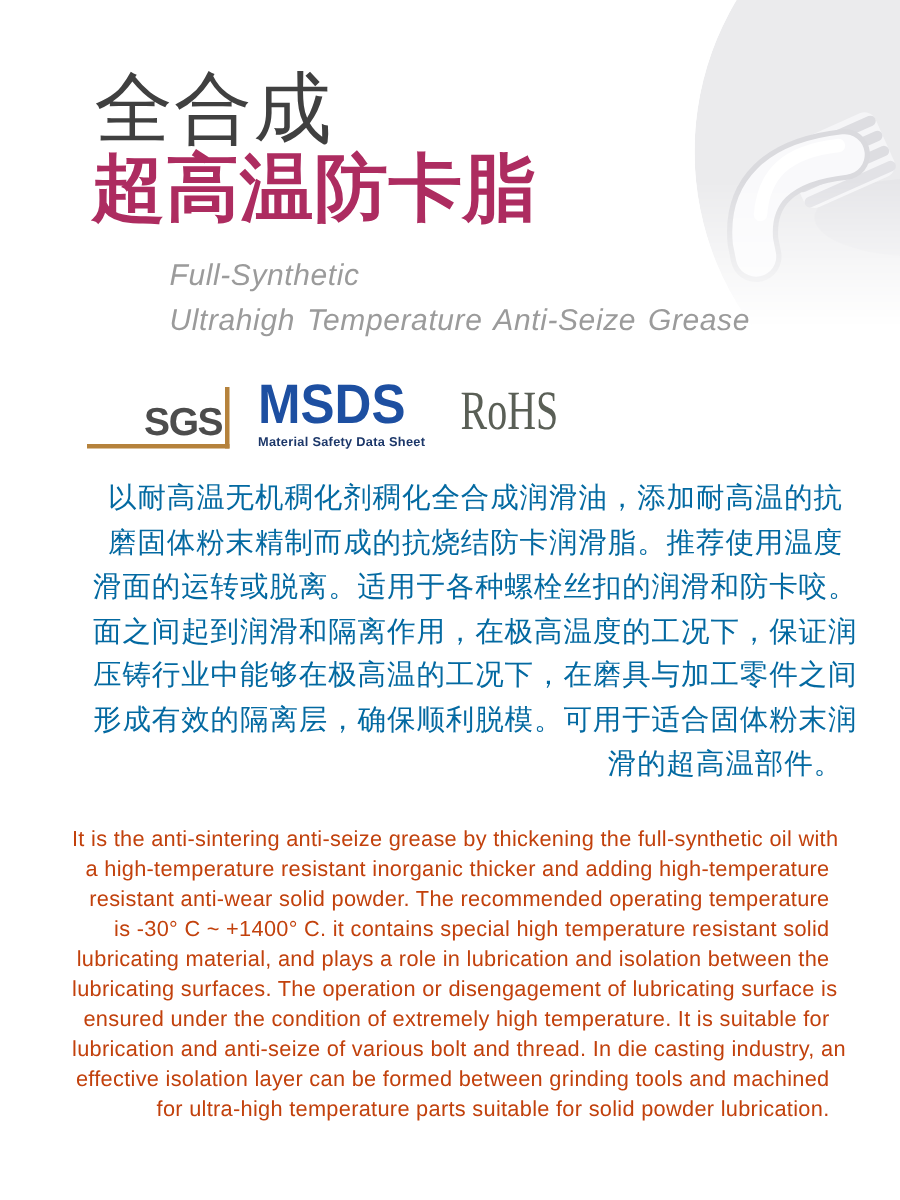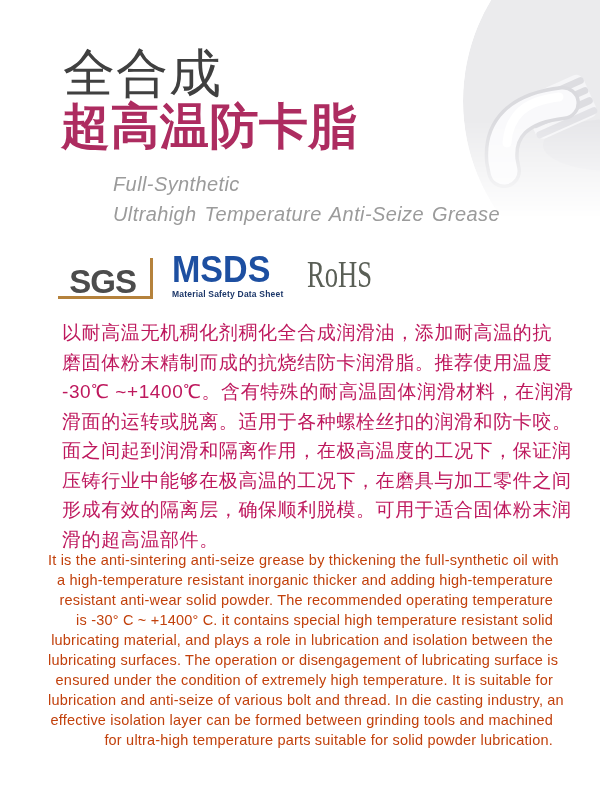--- a/index.html
+++ b/index.html
@@ -21,33 +21,33 @@
     font-weight:700;color:#ad2c60;letter-spacing:0.5px;}
   .subtitle{position:absolute;left:65px;font-style:italic;color:#9b9b9b;
     font-size:20px;letter-spacing:0.4px;word-spacing:2px;line-height:24px;margin-left:48px;}
   .subtitle.l1{top:172px;}
   .subtitle.l2{top:202px;}
 
   
   .cert-row{position:absolute;left:0;top:0;width:600px;height:0;}
   .sgs-logo{position:absolute;left:58px;top:258px;width:92px;height:38px;
     border-right:3px solid #b5823c;border-bottom:3px solid #b5823c;}
-  .sgs-text{position:absolute;right:14px;bottom:-2px;font-size:33px;font-weight:700;
+  .sgs-text{position:absolute;right:2px;bottom:-2px;font-size:26px;font-weight:700;
     color:#4c4c4c;letter-spacing:-1px;line-height:33px;}
   .msds-logo{position:absolute;left:172px;top:252px;width:120px;}
   .msds-text{font-size:37px;font-weight:800;color:#1d4fa1;letter-spacing:0px;
     line-height:36px;transform:scaleX(0.92);transform-origin:left;}
   .msds-sub{font-size:8.5px;font-weight:700;color:#1c3769;letter-spacing:0.2px;
     margin-top:1px;white-space:nowrap;}
   .rohs-logo{position:absolute;left:307px;top:256px;font-family:"Liberation Serif", serif;
     font-size:37px;line-height:38px;color:#5a5f56;transform:scaleX(0.72);
     transform-origin:left;letter-spacing:0px;}
 
   
-  .desc-cn{position:absolute;left:62px;top:318px;width:500px;color:#be185d;}
+  .desc-cn{position:absolute;left:62px;top:318px;width:500px;color:#0369a1;text-align:right;}
   .desc-cn .line{font-size:19px;line-height:29.5px;letter-spacing:0.6px;white-space:nowrap;}
 
   
   .desc-en{position:absolute;left:48px;top:550px;width:505px;color:#c2410c;text-align:right;}
   .desc-en .line{font-size:14.5px;line-height:20px;letter-spacing:0.2px;white-space:nowrap;}
 </style>
 </head>
 <body>
 
 <div class="page">
@@ -87,21 +87,20 @@
     <div class="msds-logo">
       <div class="msds-text">MSDS</div>
       <div class="msds-sub">Material Safety Data Sheet</div>
     </div>
     <div class="rohs-logo">RoHS</div>
   </div>
 
   <div class="desc-cn">
       <div class="line">以耐高温无机稠化剂稠化全合成润滑油，添加耐高温的抗</div>
       <div class="line">磨固体粉末精制而成的抗烧结防卡润滑脂。推荐使用温度</div>
-      <div class="line">-30℃ ~+1400℃。含有特殊的耐高温固体润滑材料，在润滑</div>
       <div class="line">滑面的运转或脱离。适用于各种螺栓丝扣的润滑和防卡咬。</div>
       <div class="line">面之间起到润滑和隔离作用，在极高温度的工况下，保证润</div>
       <div class="line">压铸行业中能够在极高温的工况下，在磨具与加工零件之间</div>
       <div class="line">形成有效的隔离层，确保顺利脱模。可用于适合固体粉末润</div>
       <div class="line">滑的超高温部件。</div>
     </div>
 
   <div class="desc-en">
       <div class="line">It is the anti-sintering anti-seize grease by thickening the full-synthetic oil with</div>
       <div class="line">a high-temperature resistant inorganic thicker and adding high-temperature</div>

